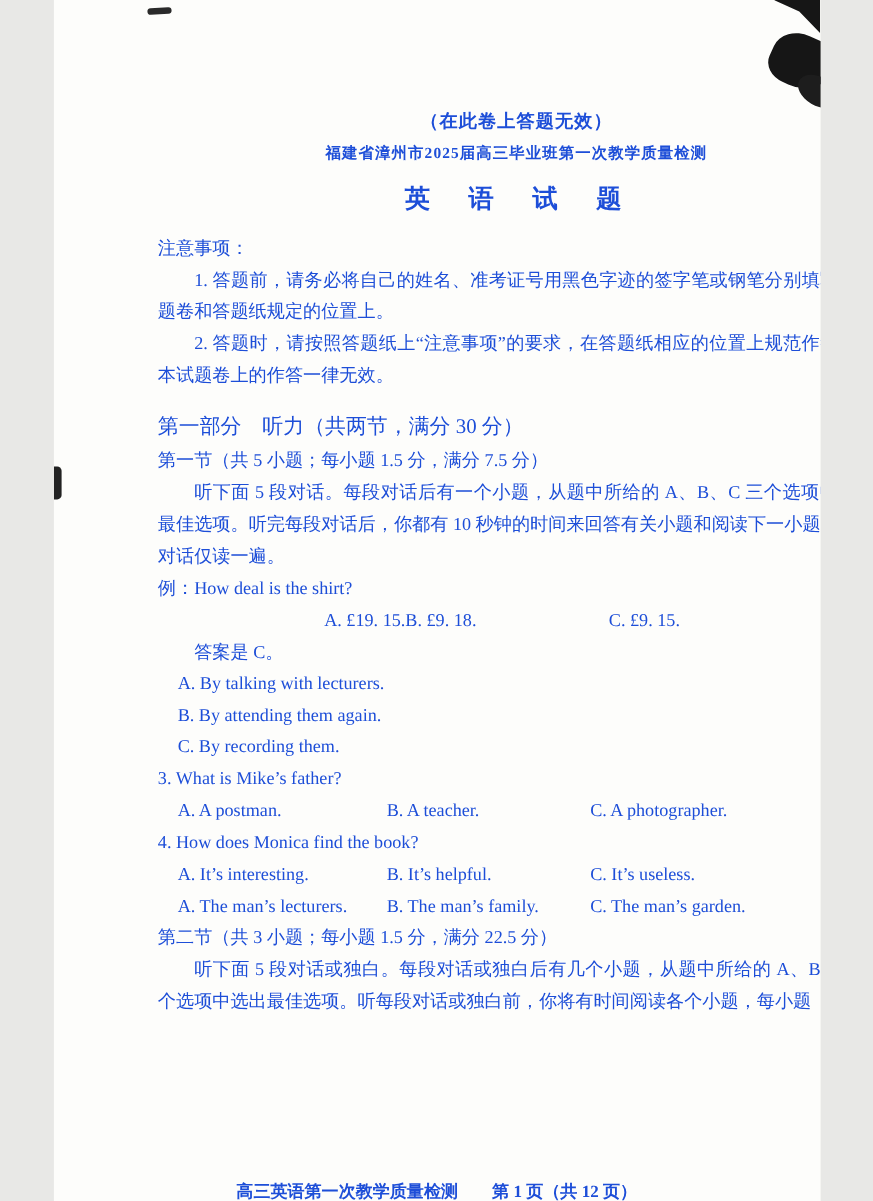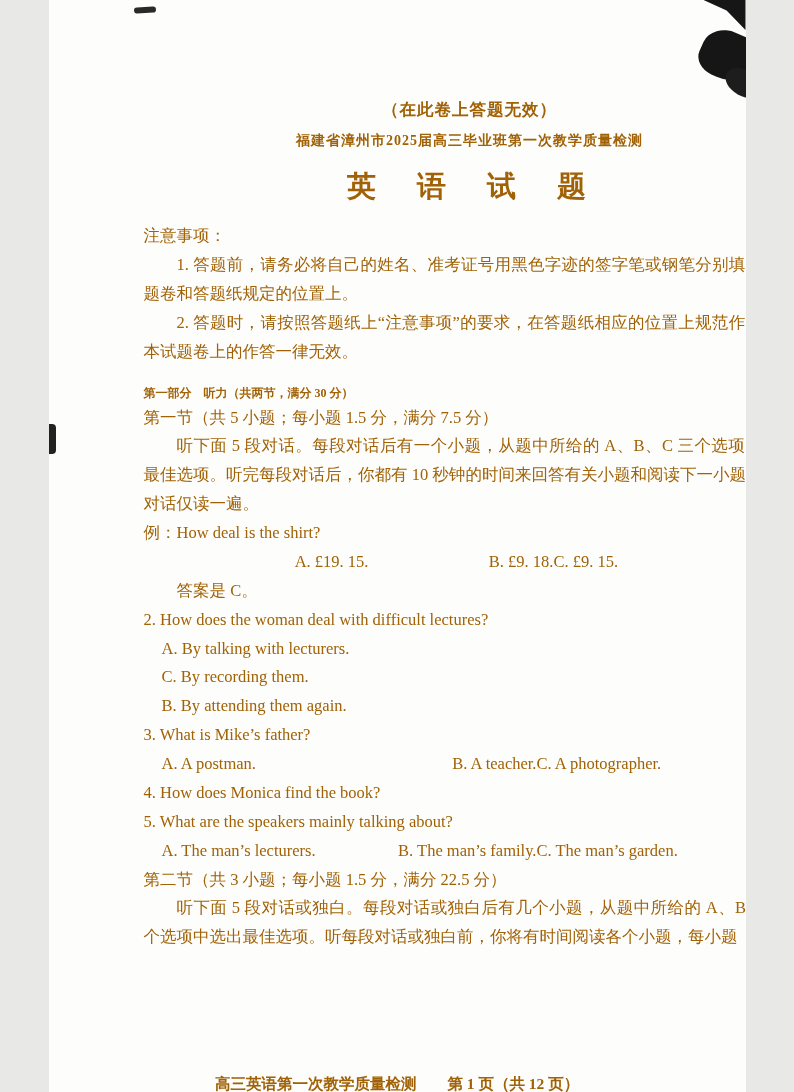--- a/index.html
+++ b/index.html
@@ -3,45 +3,45 @@
 <meta charset="utf-8">
 <style>
   * { margin: 0; padding: 0; box-sizing: border-box; }
   html, body { background: #e8e8e6; }
   .page {
     position: relative;
     width: 697px;
     height: 1092px;
     margin: 0 auto;
     background: #fdfdfb;
-    color: #a16207;
+    color: #1d4ed8;
     font-family: "Liberation Serif", "DejaVu Serif", serif;
     font-size: 16.5px;
     line-height: 1.75;
     overflow: hidden;
   }
   .content {
     position: absolute;
     top: 96px;
     left: 95px;
     width: 652px;
   }
   .center { text-align: center; }
   .note-line { font-weight: bold; font-size: 16.5px; letter-spacing: 1px; }
   .exam-title { font-weight: bold; font-size: 14px; margin-top: 4px; letter-spacing: 1px; }
-  .subject-title { font-weight: bold; font-size: 29px; margin-top: 8px; margin-bottom: 10px; letter-spacing: 6px; }
+  .subject-title { font-weight: bold; font-size: 23px; margin-top: 8px; margin-bottom: 10px; letter-spacing: 6px; }
   .notice-heading { font-weight: normal; margin-top: 2px; }
   .para { text-indent: 2em; text-align: justify; }
-  .part-heading { font-weight: bold; font-size: 12px; margin-top: 16px; }
+  .part-heading { font-weight: normal; font-size: 19px; margin-top: 16px; }
   .plain-line { }
   .example-prompt { }
   .answer-line { text-indent: 2em; }
   .options-row { display: flex; padding-left: 18px; }
   .options-row .o1 { width: 190px; flex: 0 0 190px; }
-  .options-row .o2 { width: 185px; flex: 0 0 185px; text-align: right; }
+  .options-row .o2 { width: 185px; flex: 0 0 185px; }
   .options-row .o3 { flex: 1 1 auto; }
   .options-row.example-opts { padding-left: 43px; }
   .options-row.example-opts .o1 { width: 182px; flex: 0 0 182px; text-align: right; }
   .options-row.example-opts .o2 { width: 185px; flex: 0 0 185px; }
   .opt-line { padding-left: 18px; }
   .footer {
     position: absolute;
     top: 1070px;
     left: 0;
     width: 100%;
@@ -103,41 +103,44 @@
     <div class="example-prompt">例：How deal is the shirt?</div>
     <div class="options-row example-opts">
       <span class="o1">A. £19. 15.</span>
       <span class="o2">B. £9. 18.</span>
       <span class="o3">C. £9. 15.</span>
     </div>
     <div class="answer-line">答案是 C。</div>
 
 
     <div>
-      <div>2. How does the woman deal with difficult lectures?</div>
       <div class="opt-line">A. By talking with lecturers.</div>
+      <div class="opt-line">B. By attending them again.</div>
       <div class="opt-line">C. By recording them.</div>
-      <div class="opt-line">B. By attending them again.</div>
     </div>
 
     <div>
       <div>3. What is Mike’s father?</div>
       <div class="options-row">
         <span class="o1">A. A postman.</span>
         <span class="o2">B. A teacher.</span>
         <span class="o3">C. A photographer.</span>
       </div>
     </div>
 
     <div>
       <div>4. How does Monica find the book?</div>
+      <div class="options-row">
+        <span class="o1">A. It’s interesting.</span>
+        <span class="o2">B. It’s helpful.</span>
+        <span class="o3">C. It’s useless.</span>
+      </div>
     </div>
 
     <div>
-      <div>5. What are the speakers mainly talking about?</div>
       <div class="options-row">
         <span class="o1">A. The man’s lecturers.</span>
         <span class="o2">B. The man’s family.</span>
         <span class="o3">C. The man’s garden.</span>
       </div>
     </div>
 
     <div class="plain-line">第二节（共 3 小题；每小题 1.5 分，满分 22.5 分）</div>
     <div class="para">听下面 5 段对话或独白。每段对话或独白后有几个小题，从题中所给的 A、B、C 三个选项中选出最佳选项。听每段对话或独白前，你将有时间阅读各个小题，每小题</div>
 

